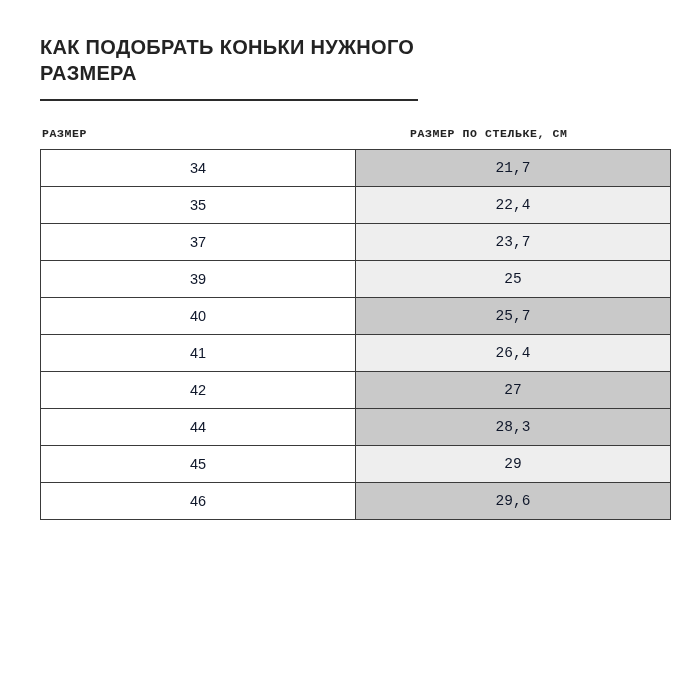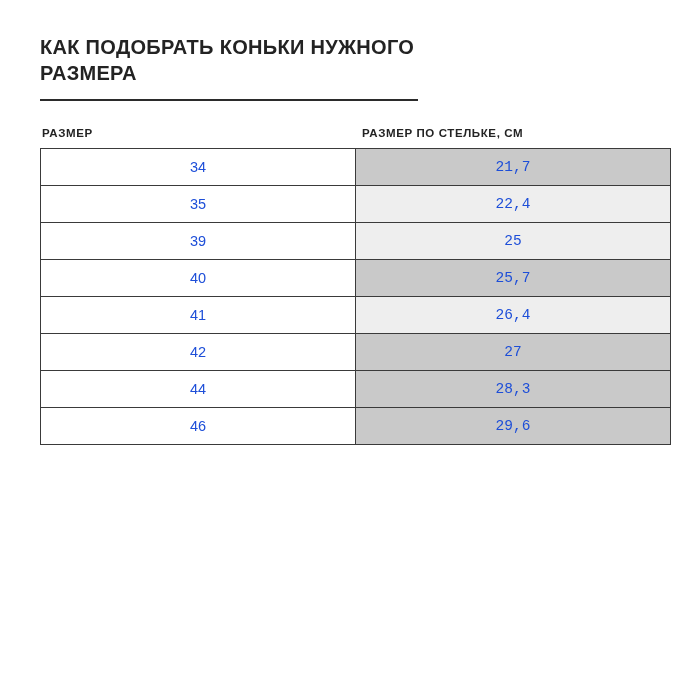--- a/index.html
+++ b/index.html
@@ -34,45 +34,47 @@
   .title-rule {
     margin-top: 12px;
     width: 378px;
     height: 2px;
     background: #2b2b2b;
   }
   .columns-header {
     display: flex;
     margin-top: 26px;
     padding-bottom: 9px;
+    font-family: Liberation Mono, monospace;
   }
   .col-head {
     font-size: 11.5px;
     font-weight: bold;
     letter-spacing: 0.6px;
     text-transform: uppercase;
     color: #232323;
   }
   .col-head.left {
     width: 312px;
     padding-left: 2px;
   }
   .col-head.right {
     padding-left: 8px;
+    margin-left: 48px;
   }
   table.sizes {
     border-collapse: collapse;
     width: 628px;
     table-layout: fixed;
   }
   table.sizes td {
     height: 36px;
     text-align: center;
     font-size: 14.5px;
-    color: #1d4ed8;
+    color: #0f172a;
     border: 1px solid #3a3a3a;
     padding: 0;
     vertical-align: middle;
   }
   table.sizes td.size-col {
     width: 314px;
     background: #ffffff;
   }
   table.sizes td.len-col {
     width: 314px;
@@ -103,39 +105,47 @@
     <tbody>
         <tr class="odd">
           <td class="size-col">34</td>
           <td class="len-col">21,7</td>
         </tr>
         <tr class="even">
           <td class="size-col">35</td>
           <td class="len-col">22,4</td>
         </tr>
         <tr class="even">
+          <td class="size-col">37</td>
+          <td class="len-col">23,7</td>
+        </tr>
+        <tr class="even">
           <td class="size-col">39</td>
           <td class="len-col">25</td>
         </tr>
         <tr class="odd">
           <td class="size-col">40</td>
           <td class="len-col">25,7</td>
         </tr>
         <tr class="even">
           <td class="size-col">41</td>
           <td class="len-col">26,4</td>
         </tr>
         <tr class="odd">
           <td class="size-col">42</td>
           <td class="len-col">27</td>
         </tr>
         <tr class="odd">
           <td class="size-col">44</td>
           <td class="len-col">28,3</td>
         </tr>
+        <tr class="even">
+          <td class="size-col">45</td>
+          <td class="len-col">29</td>
+        </tr>
         <tr class="odd">
           <td class="size-col">46</td>
           <td class="len-col">29,6</td>
         </tr>
       </tbody>
   </table>
 
 </div>
 
 </body></html>

